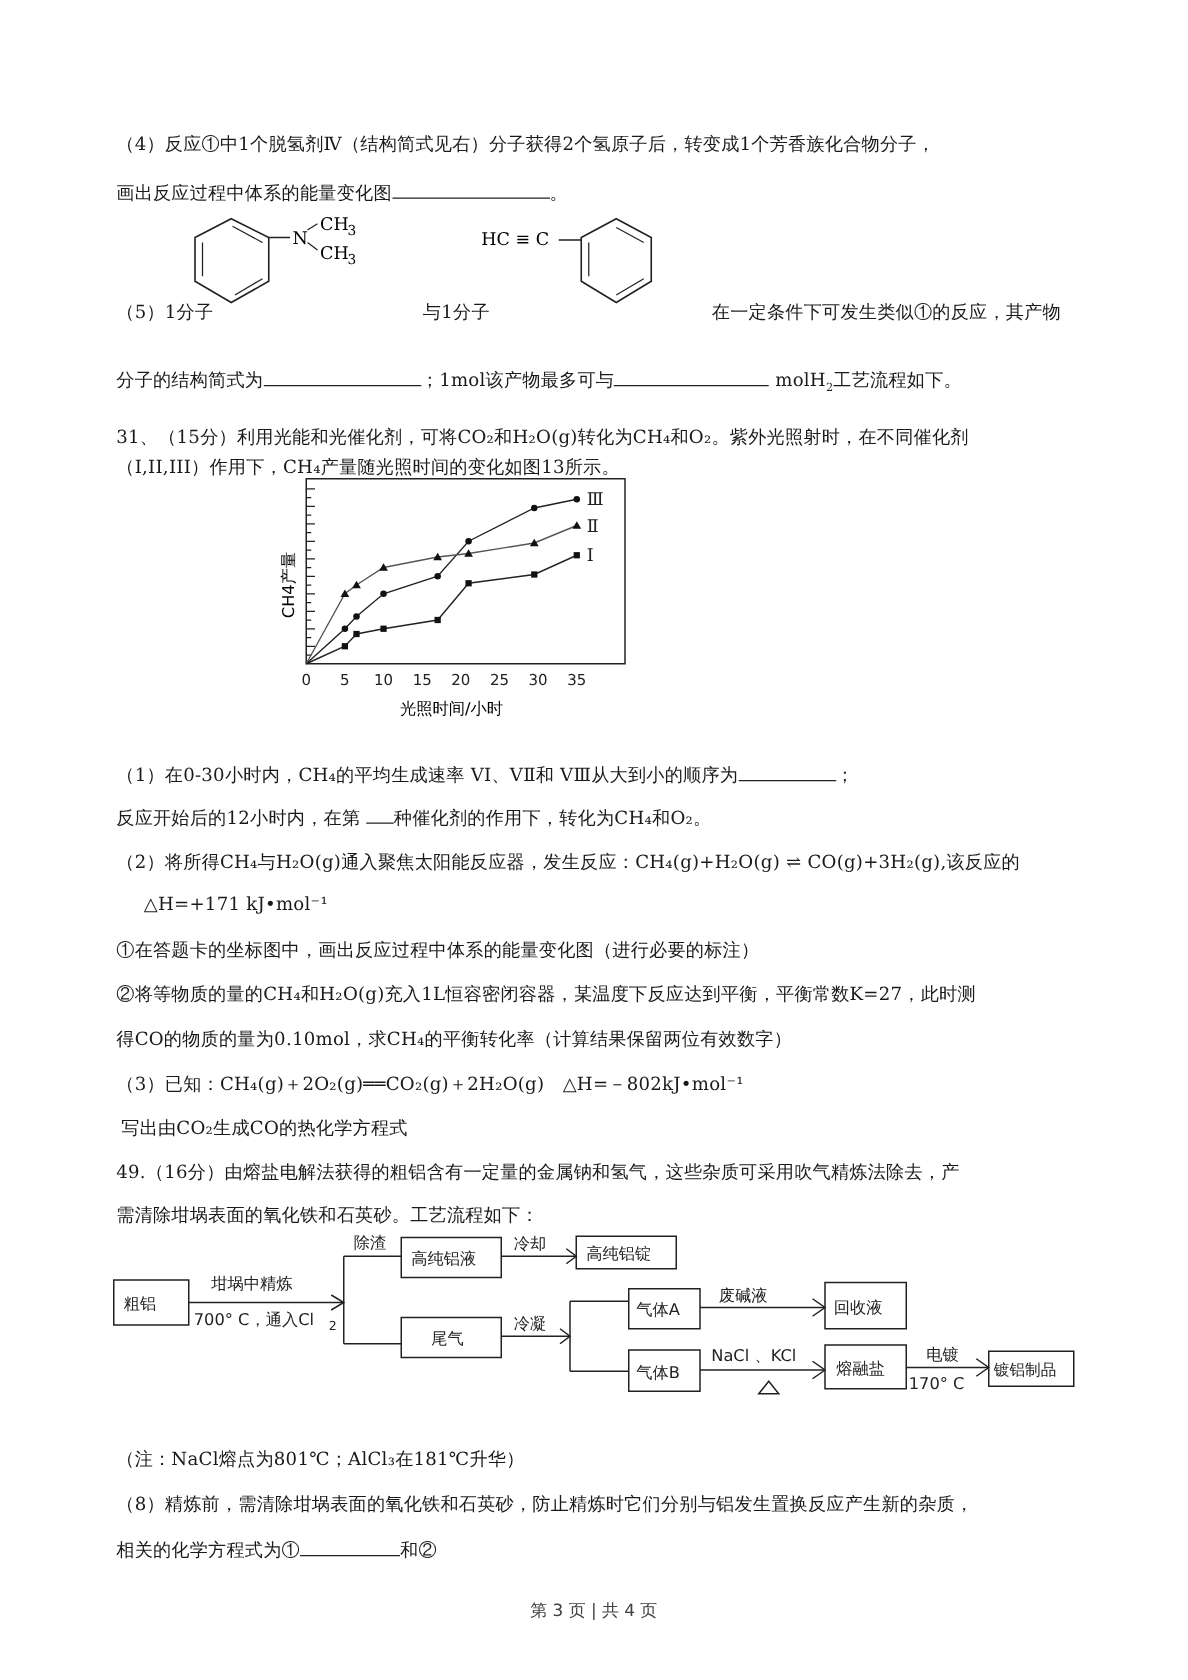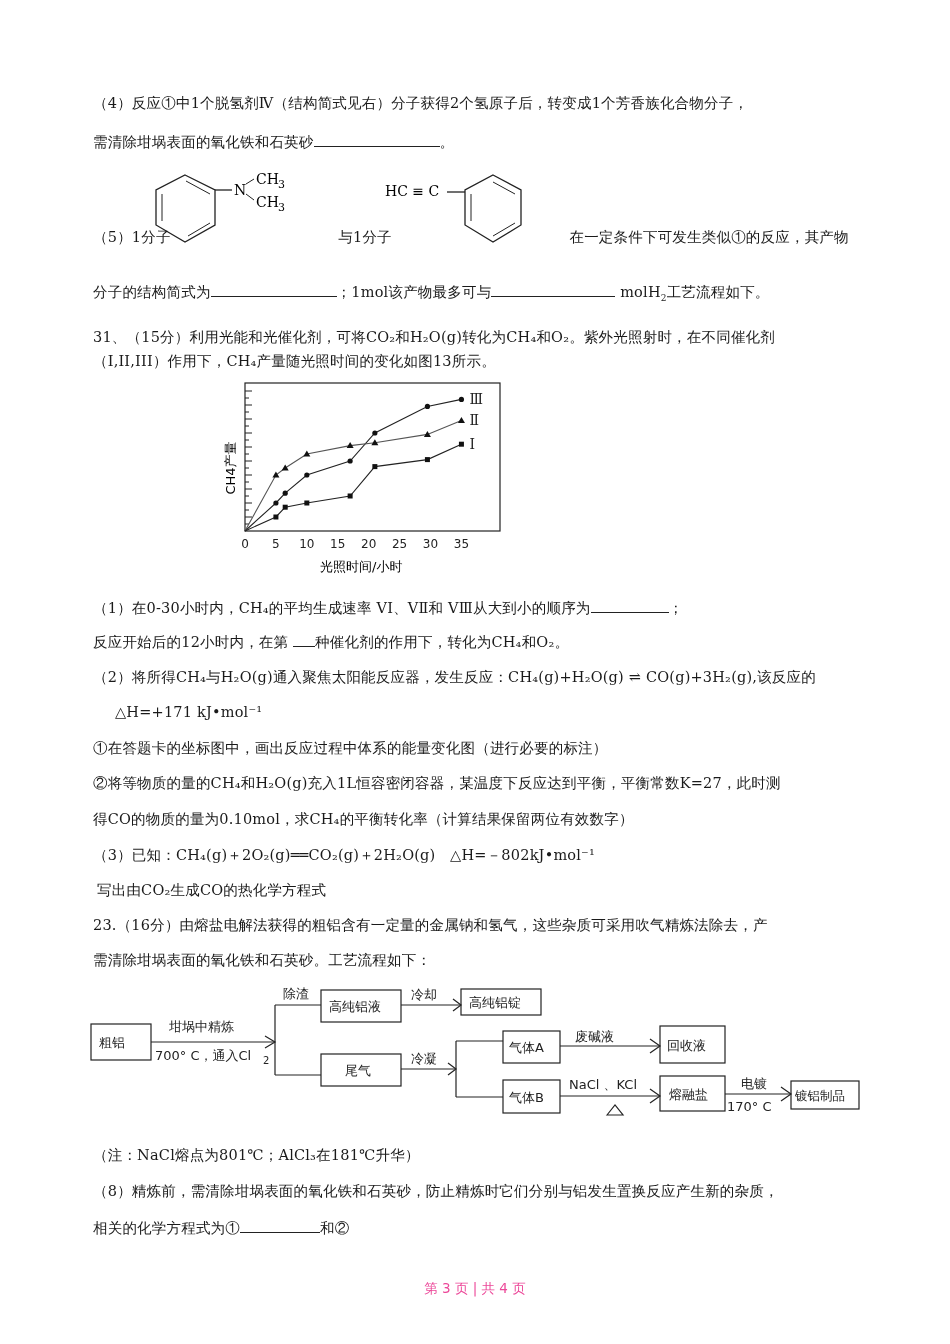--- a/index.html
+++ b/index.html
@@ -1,32 +1,32 @@
 <!DOCTYPE html>
 <html><head>
 <meta charset="utf-8">
 <style>
   html,body{margin:0;padding:0;background:#fff;}
   body{width:950px;height:1344px;position:relative;overflow:hidden;
        font-family:"DejaVu Serif","Liberation Serif",serif;color:#1a1a1a;}
-  .line{position:absolute;left:93px;font-size:14.5px;white-space:nowrap;letter-spacing:0.2px;}
+  .line{position:absolute;left:93px;font-size:14.5px;white-space:nowrap;letter-spacing:0.2px;margin-top:12px;}
   .blank{display:inline-block;border-bottom:1px solid #222;height:14px;vertical-align:baseline;}
   sub,sup{font-size:9px;}
   .mol{position:absolute;}
   .chart{position:absolute;left:215px;top:378px;}
   .flow{position:absolute;left:85px;top:975px;}
   .footer{position:absolute;top:1280px;left:0;width:950px;text-align:center;
-          font-family:"DejaVu Sans","Liberation Sans",sans-serif;font-size:13.5px;color:#ec4899;}
+          font-family:"DejaVu Sans","Liberation Sans",sans-serif;font-size:13.5px;color:#404040;}
 </style>
 </head>
 <body>
 
 <div class="line" style="top:94px">（4）反应①中1个脱氢剂Ⅳ（结构简式见右）分子获得2个氢原子后，转变成1个芳香族化合物分子，</div>
 <div class="line" style="top:132px">
-  <span>需清除坩埚表面的氧化铁和石英砂</span><span class="blank" style="width:126px"></span><span>。</span>
+  <span>画出反应过程中体系的能量变化图</span><span class="blank" style="width:126px"></span><span>。</span>
 </div>
 
 <svg class="mol" style="left:150px;top:170px" width="180" height="80">
   <polygon points="35,5 65,20 65,55 35,72 6,55 6,20" fill="none" stroke="#222" stroke-width="1.3"></polygon>
   <line x1="60" y1="24" x2="36" y2="11" stroke="#222" stroke-width="1"></line>
   <line x1="12" y1="24" x2="12" y2="51" stroke="#222" stroke-width="1"></line>
   <line x1="38" y1="66" x2="60" y2="53" stroke="#222" stroke-width="1"></line>
   <line x1="65" y1="20" x2="82" y2="20" stroke="#222" stroke-width="1.3"></line>
   <text x="84" y="25" font-family="DejaVu Serif, serif" font-size="14">N</text>
   <line x1="96" y1="14" x2="104" y2="9" stroke="#222"></line>
@@ -134,21 +134,21 @@
   <span>反应开始后的12小时内，在第</span> <span class="blank" style="width:22px"></span><span>种催化剂的作用下，转化为CH₄和O₂。</span>
 </div>
 <div class="line" style="top:668px">（2）将所得CH₄与H₂O(g)通入聚焦太阳能反应器，发生反应：CH₄(g)+H₂O(g) ⇌ CO(g)+3H₂(g),该反应的</div>
 <div class="line" style="top:704px;left:115px">△H=+171 kJ•mol⁻¹</div>
 <div class="line" style="top:739px">①在答题卡的坐标图中，画出反应过程中体系的能量变化图（进行必要的标注）</div>
 <div class="line" style="top:774px">②将等物质的量的CH₄和H₂O(g)充入1L恒容密闭容器，某温度下反应达到平衡，平衡常数K=27，此时测</div>
 <div class="line" style="top:810px">得CO的物质的量为0.10mol，求CH₄的平衡转化率（计算结果保留两位有效数字）</div>
 <div class="line" style="top:846px">（3）已知：CH₄(g)＋2O₂(g)══CO₂(g)＋2H₂O(g)　△H=－802kJ•mol⁻¹</div>
 <div class="line" style="top:881px;left:97px">写出由CO₂生成CO的热化学方程式</div>
 
-<div class="line" style="top:916px">23.（16分）由熔盐电解法获得的粗铝含有一定量的金属钠和氢气，这些杂质可采用吹气精炼法除去，产</div>
+<div class="line" style="top:916px">49.（16分）由熔盐电解法获得的粗铝含有一定量的金属钠和氢气，这些杂质可采用吹气精炼法除去，产</div>
 <div class="line" style="top:951px">需清除坩埚表面的氧化铁和石英砂。工艺流程如下：</div>
 
 <svg class="flow" width="790" height="150" font-family="DejaVu Sans, sans-serif" font-size="13" fill="#222">
   <g fill="none" stroke="#222" stroke-width="1.2">
     <rect x="6" y="49" width="60" height="36"></rect>
     <rect x="236" y="15" width="80" height="32"></rect>
     <rect x="376" y="14" width="80" height="26"></rect>
     <rect x="236" y="79" width="80" height="32"></rect>
     <rect x="418" y="56" width="57" height="32"></rect>
     <rect x="575" y="51" width="65" height="37"></rect>

